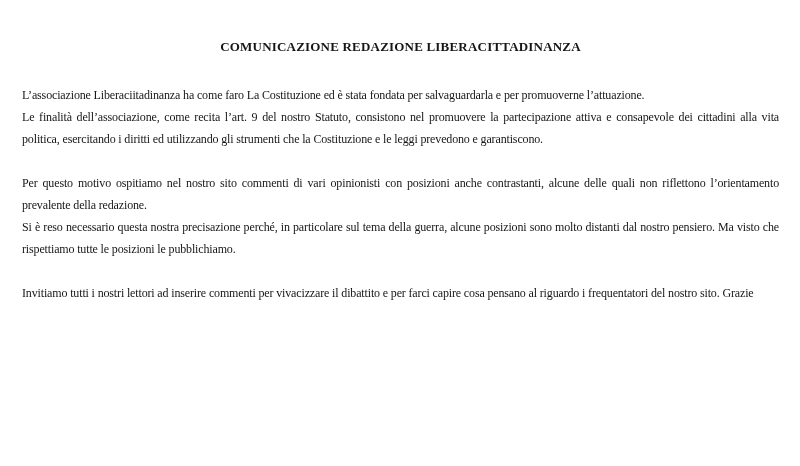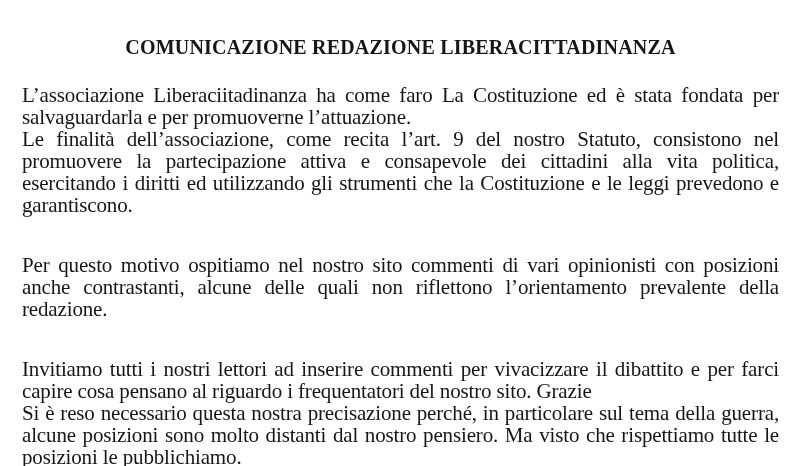--- a/index.html
+++ b/index.html
@@ -17,45 +17,45 @@
   .page {
     box-sizing: border-box;
     width: 800px;
     height: 466px;
     padding: 36px 21px 0 22px;
     background: #ffffff;
   }
   .doc-title {
     margin: 0 0 26px 0;
     text-align: center;
-    font-size: 20px;
+    font-size: 13px;
     line-height: 22px;
     font-weight: 700;
     letter-spacing: 0.2px;
   }
   .para {
     margin: 0;
     text-align: justify;
-    font-size: 21px;
+    font-size: 12px;
     line-height: 22px;
     letter-spacing: -0.15px;
   }
   .group-gap {
-    margin-top: 38px;
+    margin-top: 22px;
   }
 </style>
 </head>
 <body>
 
 <div class="page">
   <h1 class="doc-title">COMUNICAZIONE REDAZIONE LIBERACITTADINANZA</h1>
 
   <p class="para">L’associazione Liberaciitadinanza ha come faro La Costituzione ed è stata fondata per salvaguardarla e per promuoverne l’attuazione.</p>
 
   <p class="para">Le finalità dell’associazione, come recita l’art. 9 del nostro Statuto, consistono nel promuovere la partecipazione attiva e consapevole dei cittadini alla vita politica, esercitando i diritti ed utilizzando gli strumenti che la Costituzione e le leggi prevedono e garantiscono.</p>
 
 
   <p class="para group-gap">Per questo motivo ospitiamo nel nostro sito commenti di vari opinionisti con posizioni anche contrastanti, alcune delle quali  non riflettono l’orientamento prevalente della redazione.</p>
 
+  <p class="para">Si è reso necessario questa nostra precisazione perché, in particolare sul tema della guerra, alcune posizioni sono  molto distanti dal nostro pensiero. Ma visto che rispettiamo tutte le posizioni le pubblichiamo.</p>
+
   <p class="para group-gap">Invitiamo tutti i nostri lettori ad inserire commenti per vivacizzare il dibattito e per farci capire cosa pensano al riguardo i frequentatori del nostro sito. Grazie</p>
-
-  <p class="para">Si è reso necessario questa nostra precisazione perché, in particolare sul tema della guerra, alcune posizioni sono  molto distanti dal nostro pensiero. Ma visto che rispettiamo tutte le posizioni le pubblichiamo.</p>
 </div>
 
 </body></html>

